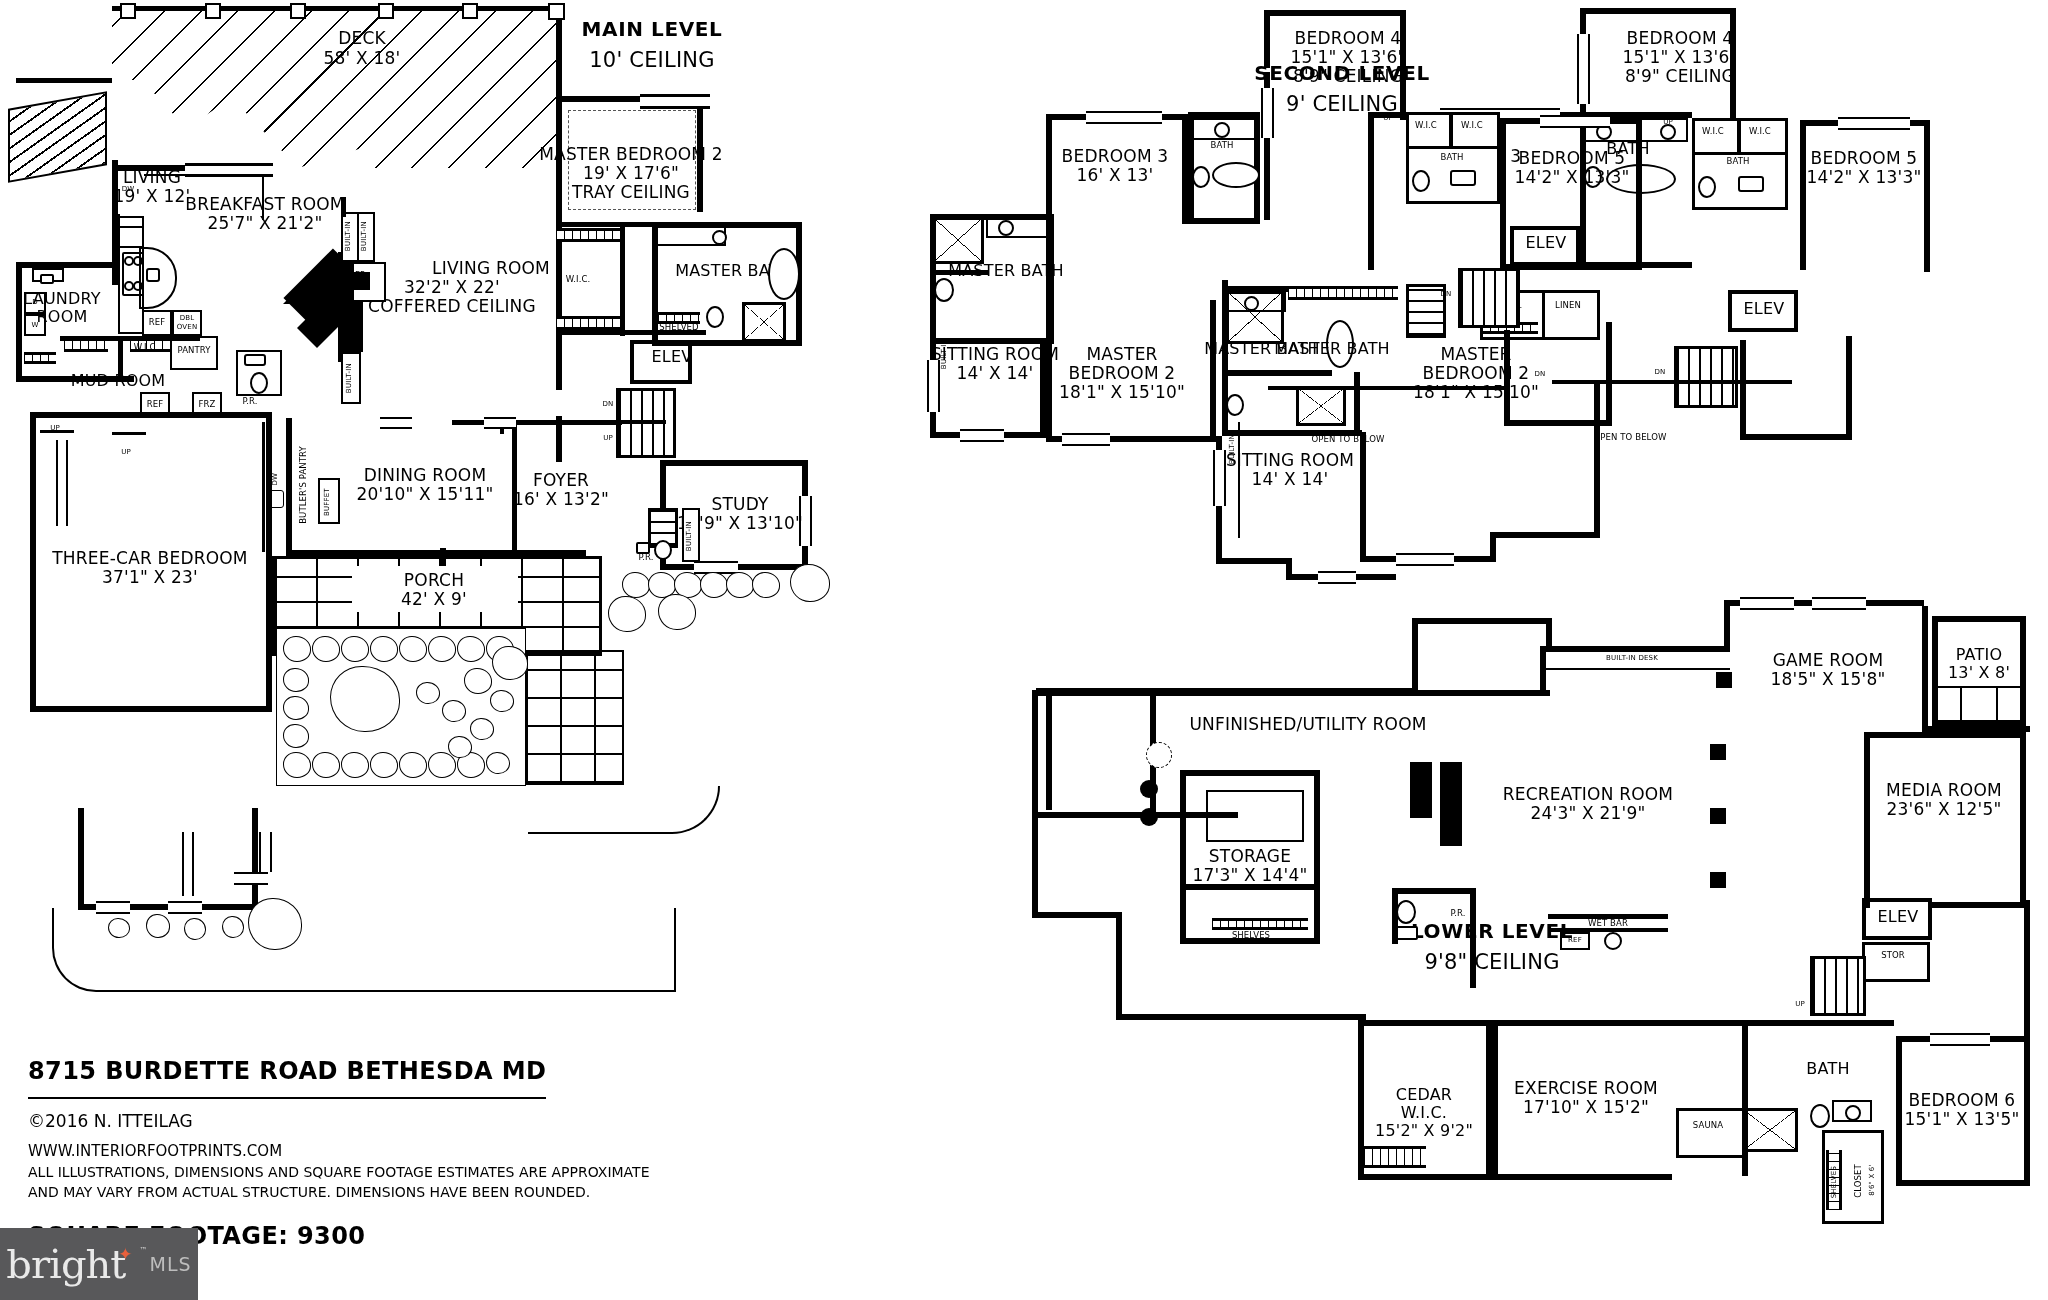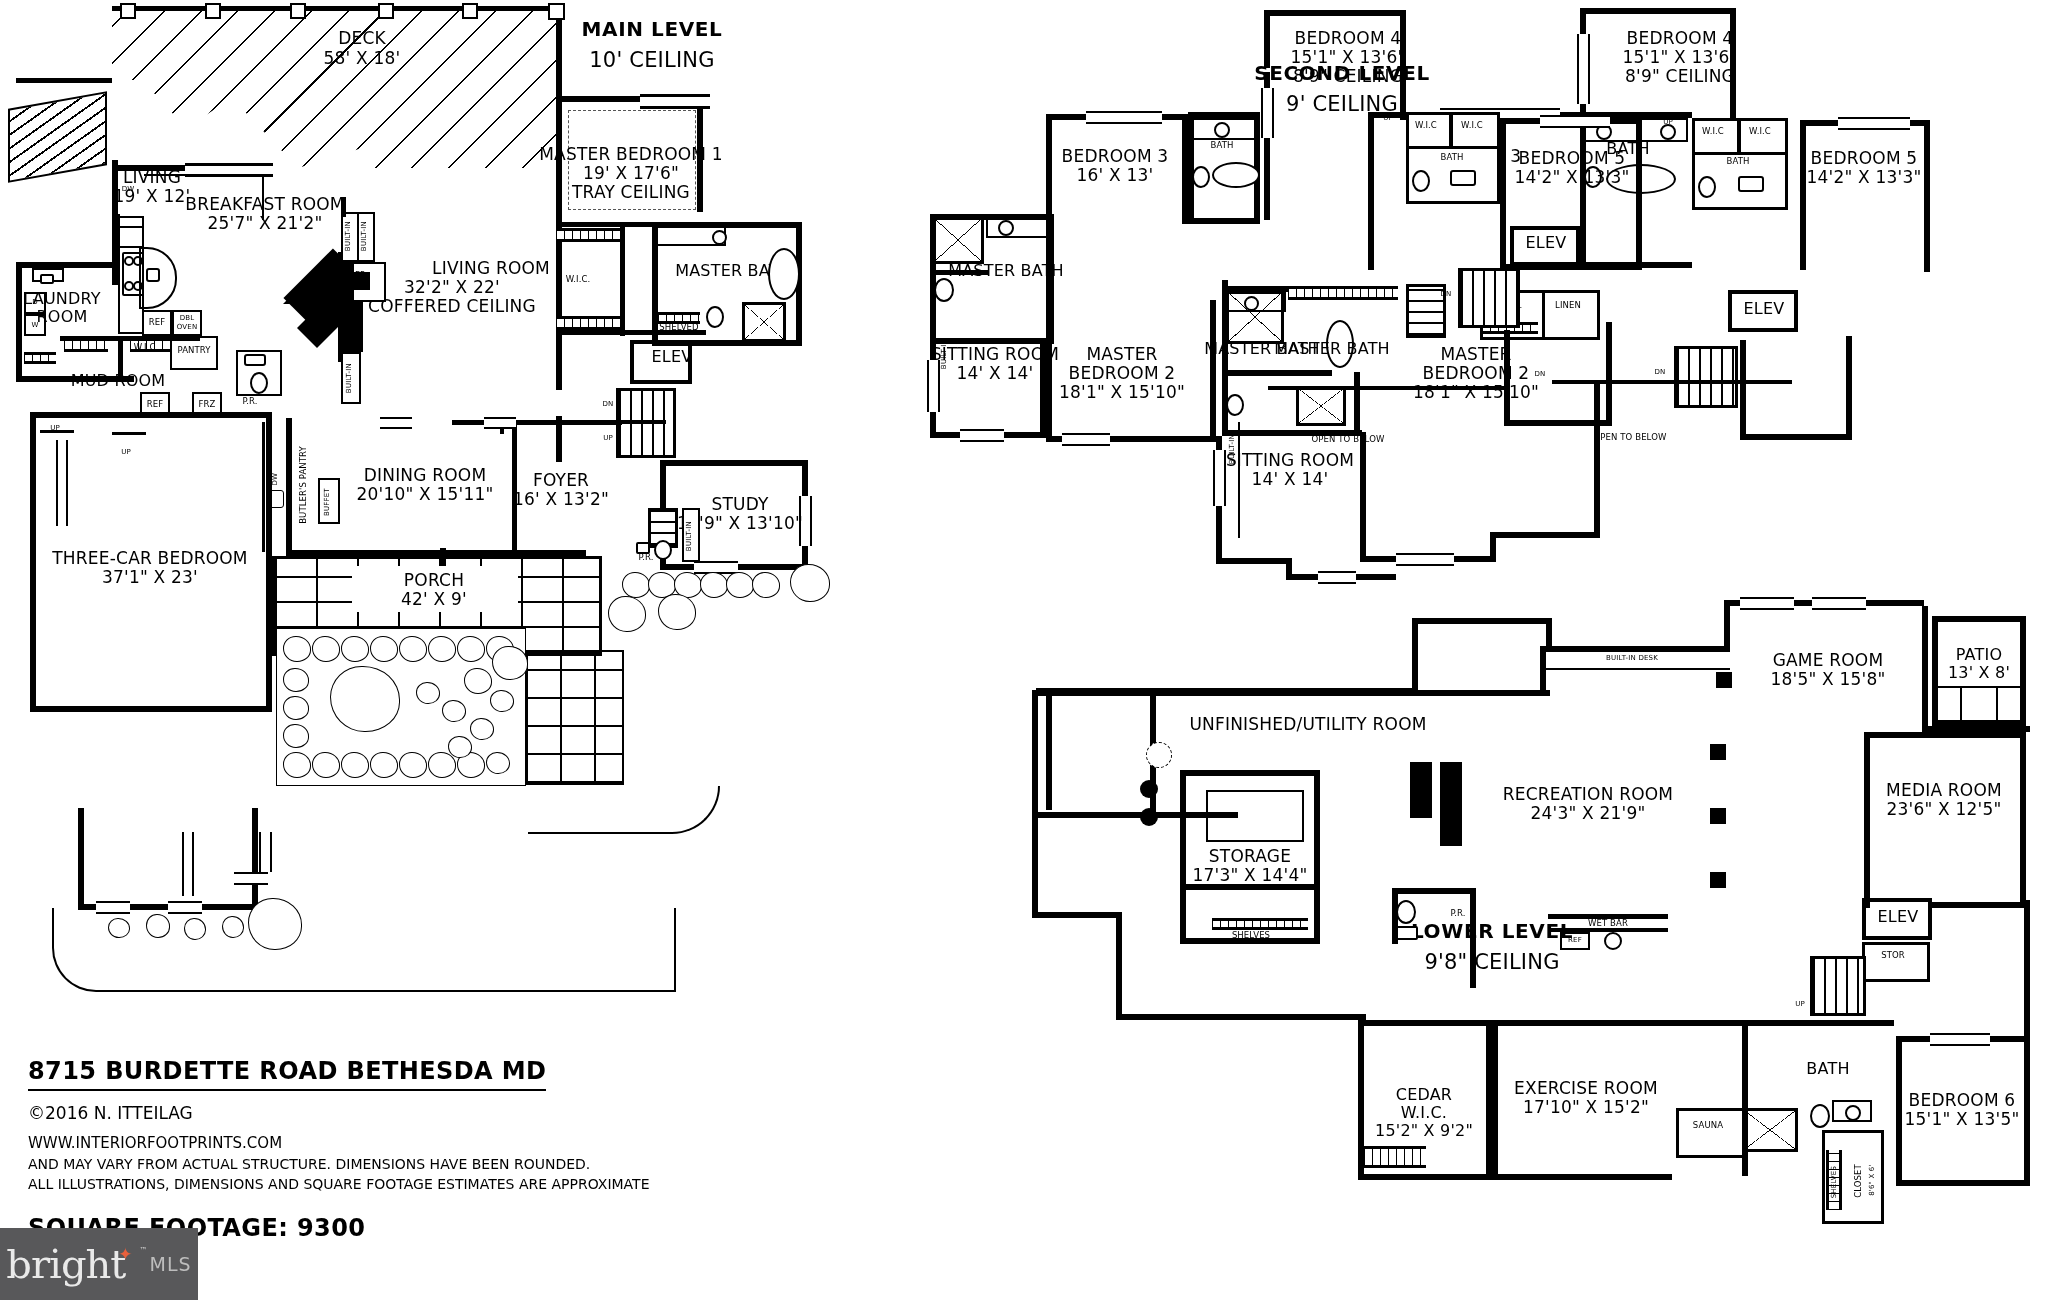--- a/index.html
+++ b/index.html
@@ -45,21 +45,21 @@
   .fpblk{position:absolute;background:#000;}
   .tree{position:absolute;border:1.4px solid #000;border-radius:46% 54% 50% 50%/48% 52% 46% 54%;background:#fff;}
   .fixt{position:absolute;border:2px solid #000;box-sizing:border-box;background:#fff;}
   .oval{position:absolute;border:2px solid #000;border-radius:50%;background:#fff;}
   .xbox{position:absolute;border:3px solid #000;box-sizing:border-box;background:
       linear-gradient(to top right,transparent 49.4%,#000 49.4%,#000 50.6%,transparent 50.6%),
       linear-gradient(to bottom right,transparent 49.4%,#000 49.4%,#000 50.6%,transparent 50.6%);}
 
   
   #footer{position:absolute;left:28px;top:1057px;width:740px;}
-  #addr{font-size:24px;font-weight:700;letter-spacing:.4px;padding-bottom:4px;border-bottom:2px solid #000;display:inline-block;}
+  #addr{font-size:24px;font-weight:700;letter-spacing:.4px;padding-bottom:12px;border-bottom:2px solid #000;display:inline-block;}
   #cpy{font-size:17px;margin-top:12px;}
   #site{font-size:15px;margin-top:11px;}
   .discl{font-size:14px;margin-top:4px;}
   #sqft{font-size:24px;font-weight:700;margin-top:22px;letter-spacing:.4px;}
   #mls{position:absolute;left:0;top:1228px;width:198px;height:72px;background:#58585a;
        display:flex;align-items:center;justify-content:center;}
   #mls .b1{font-family:"DejaVu Serif","Liberation Serif",serif;font-size:40px;color:#e9e9e9;letter-spacing:-1px;}
   #mls .star{color:#e8603c;font-size:17px;position:relative;top:-10px;left:-7px;}
   #mls .b2{font-size:19px;color:#bdbdbd;letter-spacing:1px;margin-left:2px;}
   #mls .tm{font-size:8px;color:#cfcfcf;position:relative;top:-14px;}
@@ -173,21 +173,21 @@
     <div class="lbl xxs rot90" style="left:349px;top:374px;">BUILT-IN</div>
     <div class="abs" style="left:341px;top:197px;width:5px;height:20px;background:#000;"></div>
 
     <div class="w" style="left:556px;top:168px;width:6px;height:222px;"></div>
     <div class="w" style="left:556px;top:416px;width:6px;height:46px;"></div>
 
     <div class="w" style="left:556px;top:96px;width:146px;height:6px;"></div>
     <div class="w" style="left:697px;top:96px;width:6px;height:116px;"></div>
     <div class="w" style="left:640px;top:94px;width:70px;height:9px;background:#fff;border-top:3px solid #000;border-bottom:3px solid #000;"></div>
     <div class="dash" style="left:568px;top:110px;width:128px;height:100px;"></div>
-    <div class="lbl room" style="left:631px;top:144px;">MASTER BEDROOM 1</div>
+    <div class="lbl room" style="left:631px;top:144px;">MASTER BEDROOM 2</div>
     <div class="lbl room" style="left:631px;top:163px;">19' X 17'6"</div>
     <div class="lbl room" style="left:631px;top:182px;">TRAY CEILING</div>
 
     <div class="w" style="left:556px;top:222px;width:150px;height:5px;"></div>
     <div class="w" style="left:556px;top:330px;width:150px;height:5px;"></div>
     <div class="shelfh" style="left:556px;top:228px;width:64px;height:14px;"></div>
     <div class="shelfh" style="left:556px;top:316px;width:64px;height:14px;"></div>
     <div class="lbl xs" style="left:578px;top:274px;">W.I.C.</div>
     <div class="w" style="left:620px;top:226px;width:5px;height:110px;"></div>
 
@@ -666,22 +666,22 @@
     <div class="w" style="left:1922px;top:726px;width:108px;height:6px;"></div>
     <div class="w" style="left:1922px;top:606px;width:6px;height:126px;"></div>
     <div class="w" style="left:2024px;top:900px;width:6px;height:140px;"></div>
     <div class="w" style="left:1928px;top:902px;width:102px;height:6px;"></div>
   </div>
 
   <div id="footer">
     <div id="addr">8715 BURDETTE ROAD BETHESDA MD</div>
     <div id="cpy">©2016 N. ITTEILAG</div>
     <div id="site">WWW.INTERIORFOOTPRINTS.COM</div>
+    <div class="discl">ALL ILLUSTRATIONS, DIMENSIONS AND SQUARE FOOTAGE ESTIMATES ARE APPROXIMATE</div>
     <div class="discl">AND MAY VARY FROM ACTUAL STRUCTURE. DIMENSIONS HAVE BEEN ROUNDED.</div>
-    <div class="discl">ALL ILLUSTRATIONS, DIMENSIONS AND SQUARE FOOTAGE ESTIMATES ARE APPROXIMATE</div>
     <div id="sqft">SQUARE FOOTAGE: 9300</div>
   </div>
 
   <div id="mls">
     <span class="b1">bright</span>
     <span class="star">✦</span>
     <span class="tm">™</span>
     <span class="b2">MLS</span>
   </div>
 

